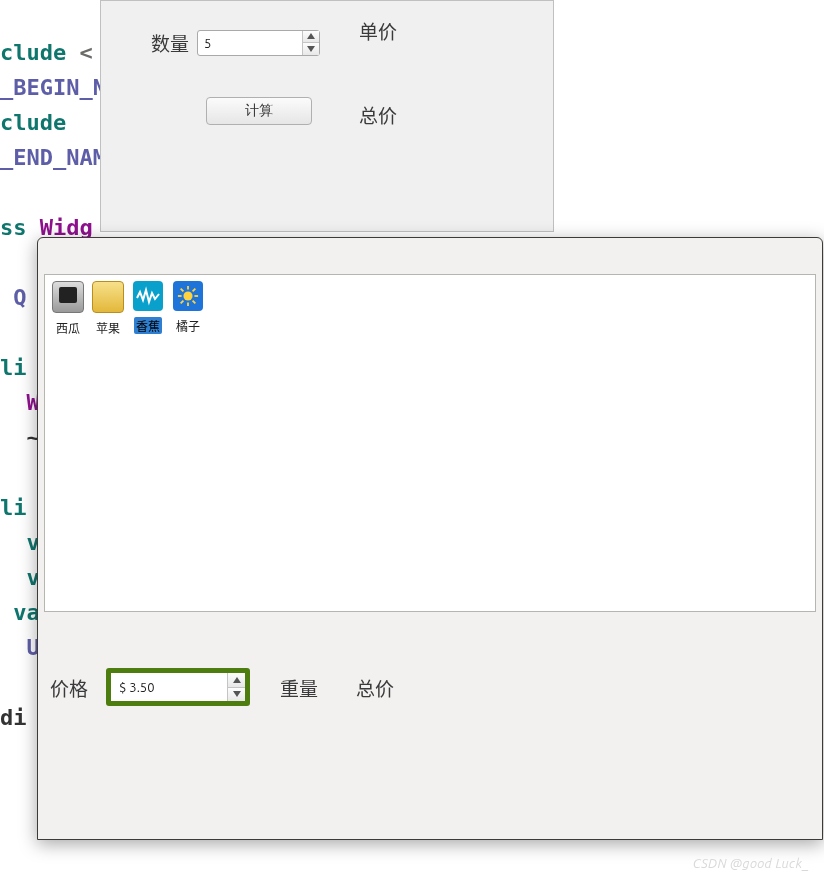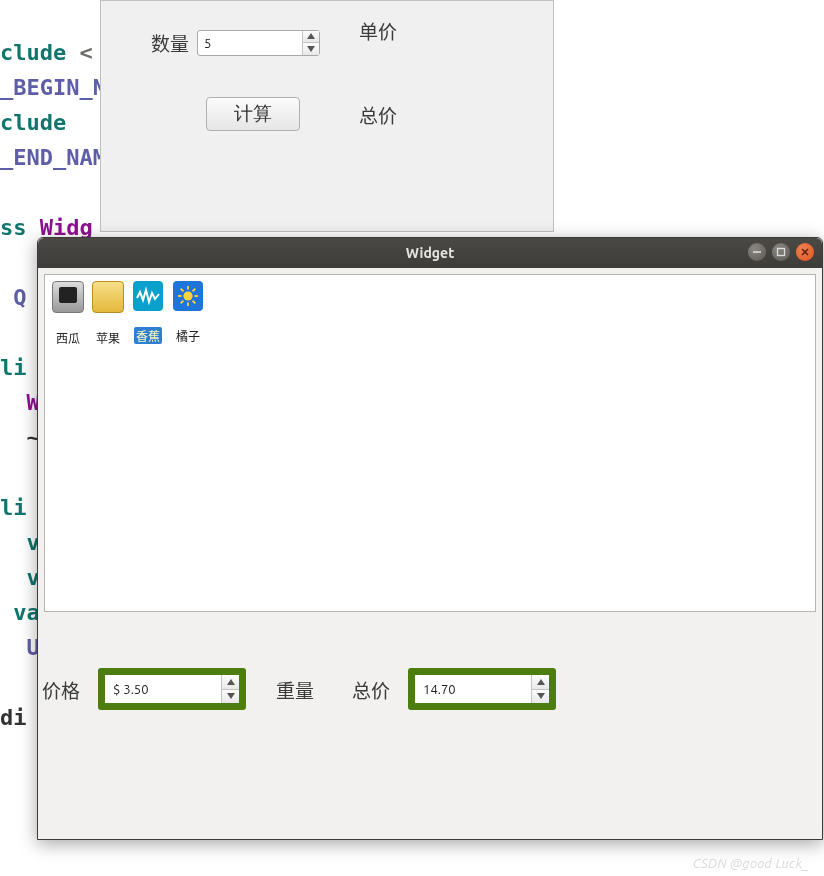--- a/index.html
+++ b/index.html
@@ -13,40 +13,40 @@
 
 .dlg1{position:absolute;left:100px;top:0;width:454px;height:232px;background:#f0f0f0;border:1px solid #c0c0c0;box-sizing:border-box}
 .row{display:flex;align-items:center;position:absolute}
 .lbl{color:#3a3a3a;font-size:19px;margin-right:8px}
 .spin{display:flex;align-items:stretch;border:1px solid #a9a9a9;background:#fff;border-radius:3px;height:24px}
 .spin input{border:none;outline:none;padding:2px 6px;font-size:13px;width:92px;background:transparent;color:#222;font-family:inherit}
 .spin .btns{display:flex;flex-direction:column;border-left:1px solid #c4c4c4;width:16px}
 .spin .sb{flex:1;display:flex;align-items:center;justify-content:center;background:linear-gradient(#fdfdfd,#e8e8e8);cursor:pointer}
 .spin .sb+.sb{border-top:1px solid #c4c4c4}
 .spin .sb svg{width:8px;height:6px;fill:#555}
-.pushbtn{height:34px;padding:0 27px;border:1px solid #b0b0b0;border-radius:4px;background:linear-gradient(#fbfbfb,#e6e6e6);cursor:pointer;font-size:19px;color:#333}
+.pushbtn{height:28px;padding:0 38px;border:1px solid #b0b0b0;border-radius:4px;background:linear-gradient(#fbfbfb,#e6e6e6);cursor:pointer;font-size:14px;color:#333}
 
 .win{position:absolute;left:37px;top:237px;width:786px;height:603px;background:#f2f1f0;border:1px solid #3c3b37;border-radius:6px 6px 0 0;box-shadow:0 4px 18px rgba(0,0,0,.35);box-sizing:border-box}
 .titlebar{height:30px;background:linear-gradient(#4b4945,#3e3c39);border-radius:6px 6px 0 0;display:flex;align-items:center;justify-content:center;color:#e8e6e3;font-weight:600;font-size:14px;position:relative}
 .tbtns{position:absolute;right:8px;top:5px;display:flex;gap:6px}
 .tb{width:18px;height:18px;border-radius:9px;display:flex;align-items:center;justify-content:center;cursor:pointer}
 .tb svg{width:10px;height:10px}
 .tb.min{background:radial-gradient(circle at 35% 30%,#8a8782,#5c5954)}
 .tb.max{background:radial-gradient(circle at 35% 30%,#8a8782,#5c5954)}
 .tb.cls{background:radial-gradient(circle at 35% 30%,#f07f4e,#e25520)}
 .client{position:absolute;left:0;top:30px;right:0;bottom:0;background:#f2f1f0}
 .listview{position:absolute;left:6px;top:6px;right:6px;height:338px;background:#ffffff;border:1px solid #b6b6b1;box-sizing:border-box;padding:6px}
 .items{display:flex;gap:6px}
 .item{display:flex;flex-direction:column;align-items:center;width:34px;cursor:pointer}
 .item .ic{width:30px;height:30px;border-radius:4px;display:flex;align-items:center;justify-content:center}
-.item .cap{font-size:12px;margin-top:16px;color:#222;padding:0 2px;border-radius:2px}
-.item.sel .cap{background:#2e7fd1;color:#fef9c3}
-.bottombar{position:absolute;left:0;right:0;top:400px;display:flex;align-items:center;padding:0 4px;gap:30px}
+.item .cap{font-size:12px;margin-top:6px;color:#222;padding:0 2px;border-radius:2px}
+.item.sel .cap{background:#2e7fd1;color:#000000}
+.bottombar{position:absolute;left:0;right:0;top:400px;display:flex;align-items:center;padding:0 12px;gap:30px}
 .grp{display:flex;align-items:center;gap:10px}
-.spin2{display:flex;align-items:stretch;border:7px solid #4d7c0f;background:#fff;border-radius:3px;height:28px}
+.spin2{display:flex;align-items:stretch;border:5px solid #4d7c0f;background:#fff;border-radius:3px;height:28px}
 .spin2 input{border:none;outline:none;padding:3px 8px;font-size:13px;width:100px;background:transparent;color:#222;font-family:inherit}
 .spin2 .btns{display:flex;flex-direction:column;border-left:1px solid #c4c4c4;width:17px}
 .spin2 .sb{flex:1;display:flex;align-items:center;justify-content:center;background:linear-gradient(#fdfdfd,#e8e8e8);cursor:pointer}
 .spin2 .sb+.sb{border-top:1px solid #c4c4c4}
 .spin2 .sb svg{width:8px;height:6px;fill:#555}
 .spin2.focus{border:1px solid #4a90d9;box-shadow:0 0 0 1px rgba(74,144,217,.6)}
 .watermark{position:absolute;right:14px;bottom:6px;font-size:13px;color:#d9d9d9;font-style:italic;letter-spacing:.3px;pointer-events:none}
 
 .ic-phone{background:linear-gradient(#ddd,#999);border:1px solid #777}
 .ic-phone .scr{width:18px;height:16px;background:#222;border-radius:2px;position:relative;top:-2px}
@@ -106,40 +106,20 @@
   </div>
   <div class="row" style="left:105px;top:96px">
     <button class="pushbtn">计算</button>
   </div>
   <div class="row" style="left:258px;top:100px">
     <span class="lbl">总价</span>
   </div>
 </div>
 
 <div class="win">
-  <div class="titlebar">
-    <span>Widget</span>
-    <div class="tbtns">
-      <div class="tb min">
-          <svg viewBox="0 0 10 10">
-            <rect x="1" y="4.3" width="8" height="1.5" fill="#ddd"></rect>
-          </svg>
-        </div>
-      <div class="tb max">
-          <svg viewBox="0 0 10 10">
-            <rect x="1.5" y="1.5" width="7" height="7" fill="none" stroke="#ddd" stroke-width="1.3"></rect>
-          </svg>
-        </div>
-      <div class="tb cls">
-          <svg viewBox="0 0 10 10">
-            <path d="M2 2 L8 8 M8 2 L2 8" stroke="#5a2310" stroke-width="1.6"></path>
-          </svg>
-        </div>
-    </div>
-  </div>
   <div class="client">
     <div class="listview">
       <div class="items">
         <div class="item">
           <div class="ic ic-phone">
               <div class="scr"></div>
             </div>
           <span class="cap">西瓜</span>
         </div>
         <div class="item">
@@ -192,33 +172,18 @@
                 </svg>
               </div>
           </div>
         </div>
       </div>
       <div class="grp">
         <span class="lbl">重量</span>
       </div>
       <div class="grp">
         <span class="lbl">总价</span>
-        <div class="spin2">
-          <input value="14.70" style="">
-          <div class="btns">
-            <div class="sb">
-                <svg viewBox="0 0 8 6">
-                  <path d="M0 6 L4 0 L8 6 Z"></path>
-                </svg>
-              </div>
-            <div class="sb">
-                <svg viewBox="0 0 8 6">
-                  <path d="M0 0 L4 6 L8 0 Z"></path>
-                </svg>
-              </div>
-          </div>
-        </div>
       </div>
     </div>
   </div>
 </div>
 
 <div class="watermark">CSDN @good Luck_</div>
 
 </body></html>

